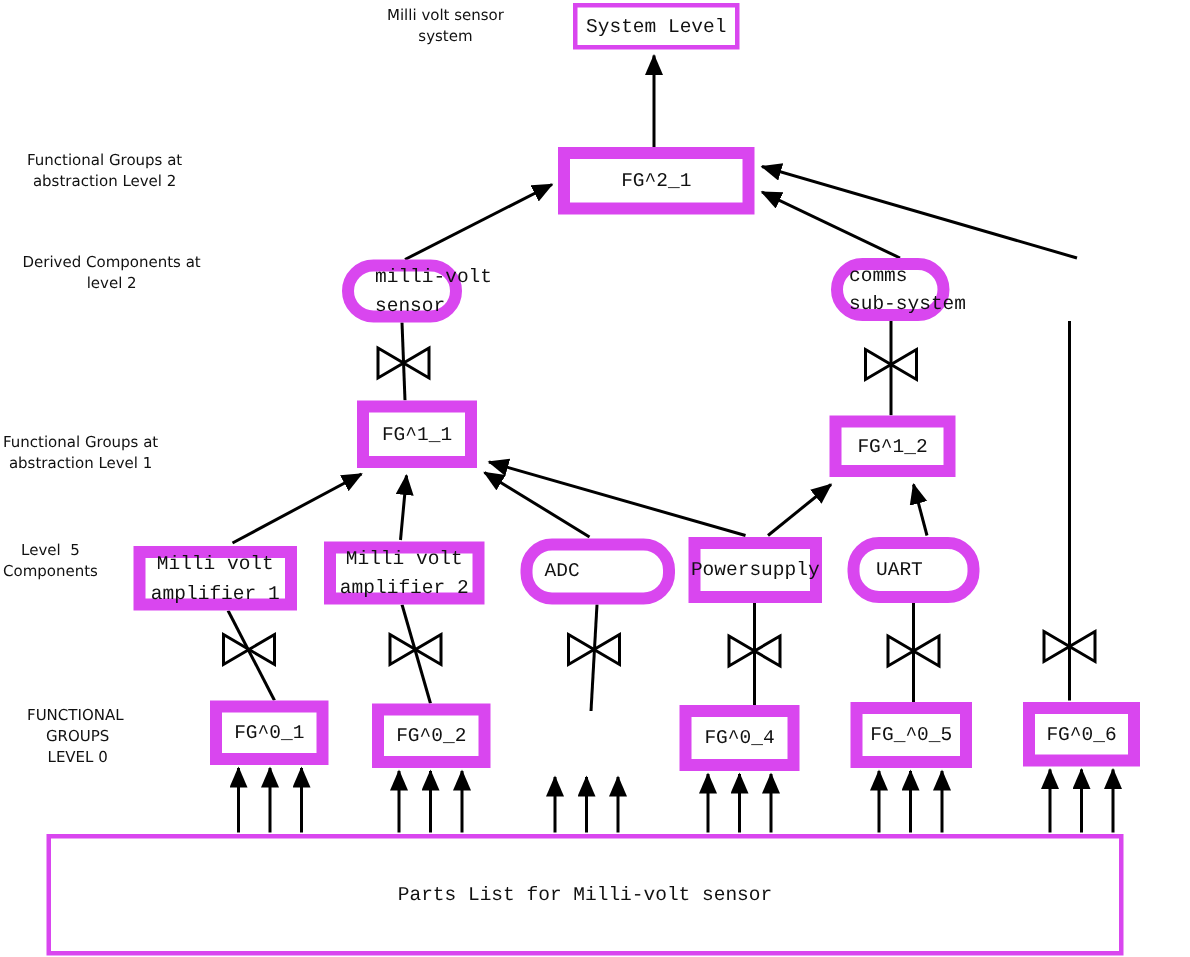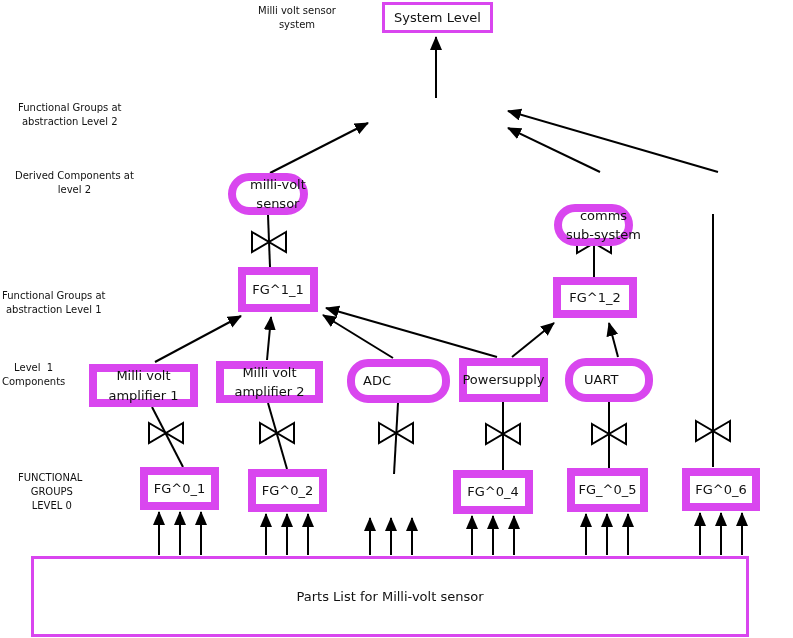--- a/index.html
+++ b/index.html
@@ -5,23 +5,23 @@
   html,body{margin:0;padding:0;background:#ffffff;}
   #canvas{
     position:relative;width:793px;height:638px;background:#ffffff;
     font-family:"DejaVu Sans","Liberation Sans",sans-serif;color:#111;
     overflow:hidden;
   }
   #wires{position:absolute;left:0;top:0;z-index:1;}
   .box{
     position:absolute;box-sizing:border-box;border:8px solid #d946ef;background:#fff;
     display:flex;align-items:center;justify-content:center;text-align:center;
-    white-space:pre;font-size:13px;line-height:1.5;z-index:2;
+    white-space:pre;font-size:13px;line-height:1.5;z-index:2;font-family:Liberation Mono, monospace;
   }
-  .box.left{justify-content:flex-start;text-align:center;border-radius:21px;}
+  .box.left{justify-content:flex-start;text-align:left;border-radius:21px;}
   .slabel{
     position:absolute;white-space:pre;font-size:10px;line-height:1.42;z-index:2;text-align:center;
   }
 </style>
 </head>
 <body>
 
 <div id="canvas">
 
   <svg id="wires" width="793" height="638" viewBox="0 0 793 638">
@@ -84,31 +84,32 @@
   </svg>
 
   <div class="slabel" style="left:258px;top:4px;">Milli volt sensor
 system</div>
   <div class="slabel" style="left:18px;top:101px;">Functional Groups at
 abstraction Level 2</div>
   <div class="slabel" style="left:15px;top:169px;">Derived Components at
 level 2</div>
   <div class="slabel" style="left:2px;top:289px;">Functional Groups at
 abstraction Level 1</div>
-  <div class="slabel" style="left:2px;top:361px;">Level  1
+  <div class="slabel" style="left:2px;top:361px;">Level  5
 Components</div>
   <div class="slabel" style="left:18px;top:471px;">FUNCTIONAL
  GROUPS
  LEVEL 0</div>
 
   <div class="box" style="left:382px;top:2px;width:111px;height:31px;border-width:3px;">System Level</div>
+  <div class="box" style="left:372px;top:98px;width:131px;height:45px;">FG^2_1</div>
 
   <div class="box left" style="left:228px;top:173px;width:80px;height:42px;padding-left:14px;">milli-volt
 sensor</div>
-  <div class="box left" style="left:554px;top:172px;width:79px;height:42px;padding-left:4px;margin-top:32px;">comms
+  <div class="box left" style="left:554px;top:172px;width:79px;height:42px;padding-left:4px;">comms
 sub-system</div>
 
   <div class="box" style="left:238px;top:267px;width:80px;height:45px;">FG^1_1</div>
   <div class="box" style="left:553px;top:277px;width:84px;height:41px;">FG^1_2</div>
 
   <div class="box" style="left:89px;top:364px;width:109px;height:43px;">Milli volt
 amplifier 1</div>
   <div class="box" style="left:216px;top:361px;width:107px;height:42px;">Milli volt
 amplifier 2</div>
   <div class="box left" style="left:347px;top:359px;width:103px;height:44px;padding-left:8px;">ADC</div>

